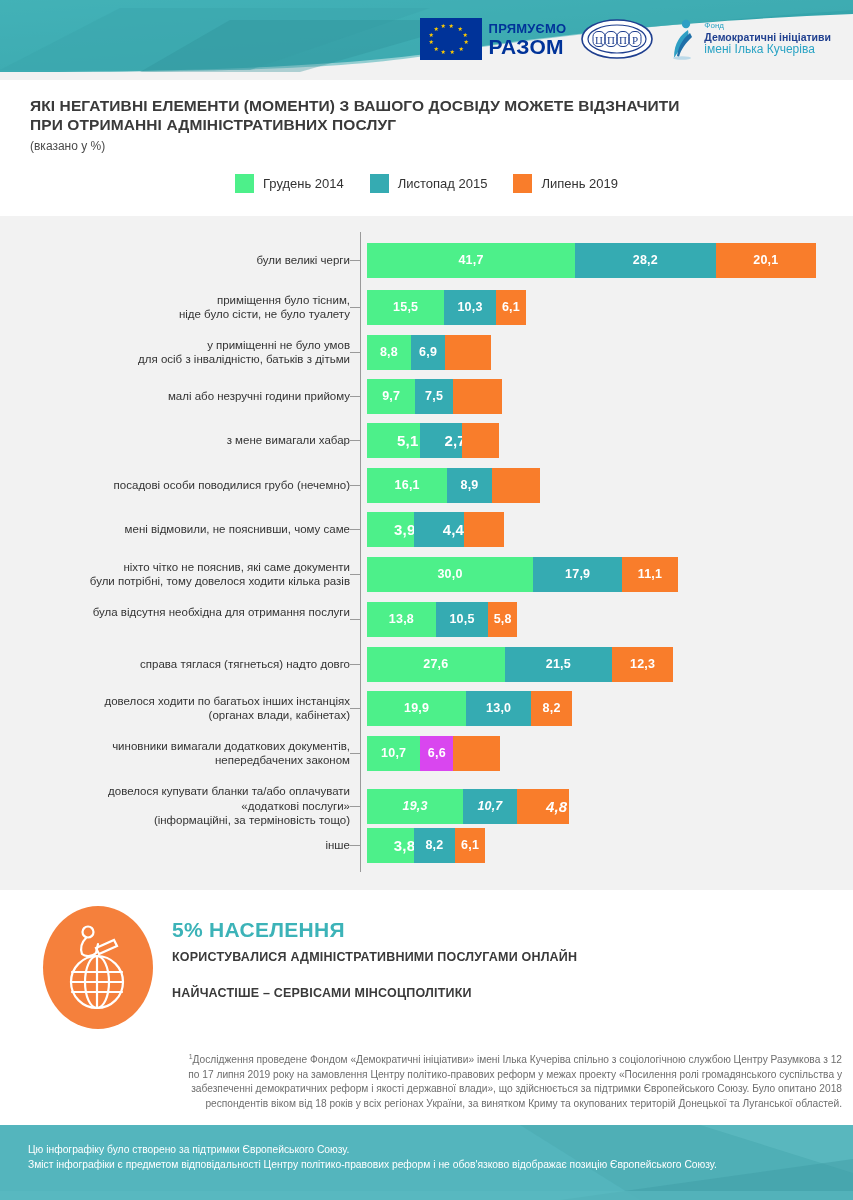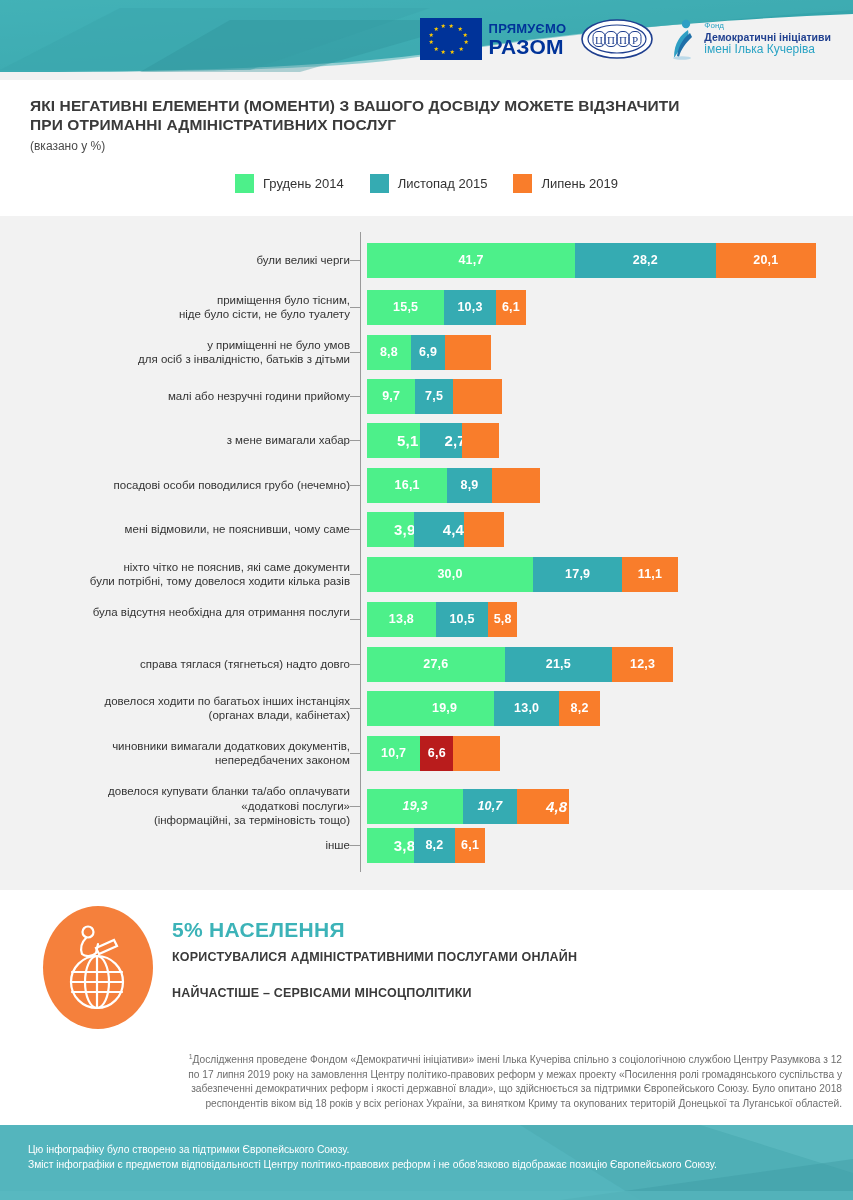--- a/index.html
+++ b/index.html
@@ -357,35 +357,35 @@
           <div class="seg" style="width: 61.3633px; background: rgb(249, 125, 43);">12,3</div>
         </div>
       </div>
       <div class="row">
         <div class="row-label" style="top: 477.5px;">
           <div>довелося ходити по багатьох інших інстанціях</div>
           <div>(органах влади, кабінетах)</div>
         </div>
         <div class="tick" style="top: 492px;"></div>
         <div class="bar" style="top: 474.5px;">
-          <div class="seg" style="width: 99.2789px; background: rgb(77, 240, 138); padding-left: 28px;">19,9</div>
+          <div class="seg" style="width: 99.2789px; background: rgb(77, 240, 138);">19,9</div>
           <div class="seg" style="width: 64.8556px; background: rgb(53, 171, 178);">13,0</div>
           <div class="seg" style="width: 40.9089px; background: rgb(249, 125, 43);">8,2</div>
         </div>
       </div>
       <div class="row">
         <div class="row-label" style="top: 522.5px;">
           <div>чиновники вимагали додаткових документів,</div>
           <div>непередбачених законом</div>
         </div>
         <div class="tick" style="top: 537px;"></div>
         <div class="outside-val" style="left: 481.266px; top: 519.5px; color: rgb(249, 125, 43);">3,8</div>
         <div class="bar" style="top: 519.5px;">
           <div class="seg" style="width: 53.3811px; background: rgb(77, 240, 138);">10,7</div>
-          <div class="seg" style="width: 32.9267px; background: #b91c1c;">6,6</div>
+          <div class="seg" style="width: 32.9267px; background: #d946ef;">6,6</div>
           <div class="seg narrow" style="width: 18.9578px; background: rgb(249, 125, 43);"></div>
         </div>
       </div>
       <div class="row">
         <div class="row-label" style="top: 568.25px;">
           <div>довелося купувати бланки та/або оплачувати</div>
           <div>«додаткові послуги»</div>
           <div>(інформаційні, за терміновість тощо)</div>
         </div>
         <div class="tick" style="top: 590px;"></div>

